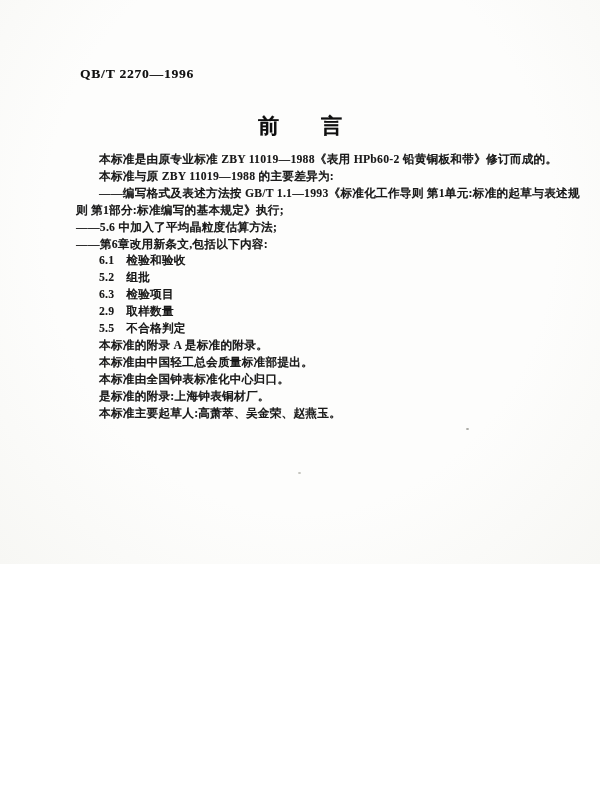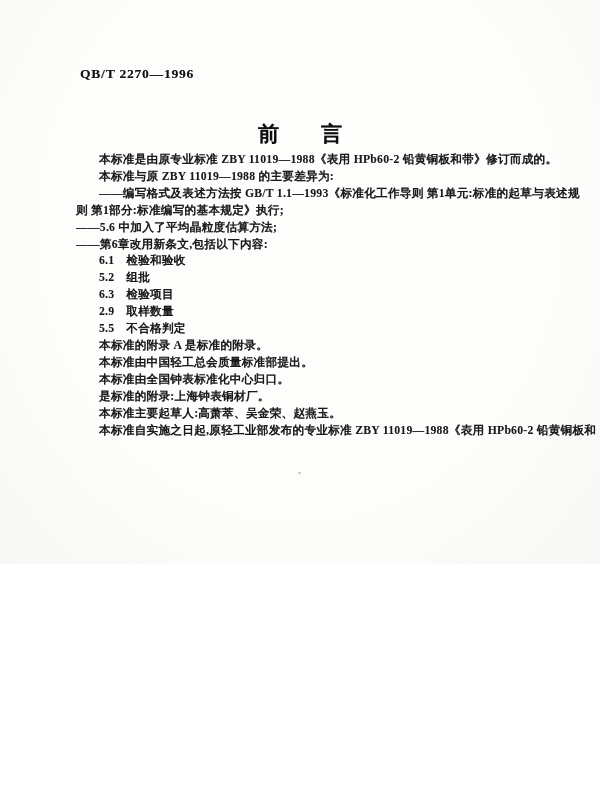--- a/index.html
+++ b/index.html
@@ -23,21 +23,21 @@
     top: 66px;
     font-size: 13.5px;
     font-weight: bold;
     letter-spacing: 0.8px;
     color: #121212;
     text-shadow: 0.3px 0.3px 0 rgba(0,0,0,0.4);
   }
   .title {
     position: absolute;
     left: 0;
-    top: 120px;
+    top: 112px;
     width: 100%;
     margin: 0;
     text-align: center;
     font-size: 21px;
     font-weight: bold;
     color: #0e0e0e;
     text-shadow: 0.4px 0.4px 0 rgba(0,0,0,0.45);
   }
   .body-text {
     position: absolute;
@@ -93,21 +93,20 @@
     <p class="line indent">6.1　检验和验收</p>
     <p class="line indent">5.2　组批</p>
     <p class="line indent">6.3　检验项目</p>
     <p class="line indent">2.9　取样数量</p>
     <p class="line indent">5.5　不合格判定</p>
     <p class="line indent">本标准的附录 A 是标准的附录。</p>
     <p class="line indent">本标准由中国轻工总会质量标准部提出。</p>
     <p class="line indent">本标准由全国钟表标准化中心归口。</p>
     <p class="line indent">是标准的附录:上海钟表铜材厂。</p>
     <p class="line indent">本标准主要起草人:高萧萃、吴金荣、赵燕玉。</p>
-    <p class="line indent">本标准自实施之日起,原轻工业部发布的专业标准 ZBY 11019—1988《表用 HPb60-2 铅黄铜板和</p>
   </div>
 
   <div class="speck speck-1"></div>
   <div class="speck speck-2"></div>
 
   <div class="page-number">335</div>
 
 </div>
 
 </body></html>

